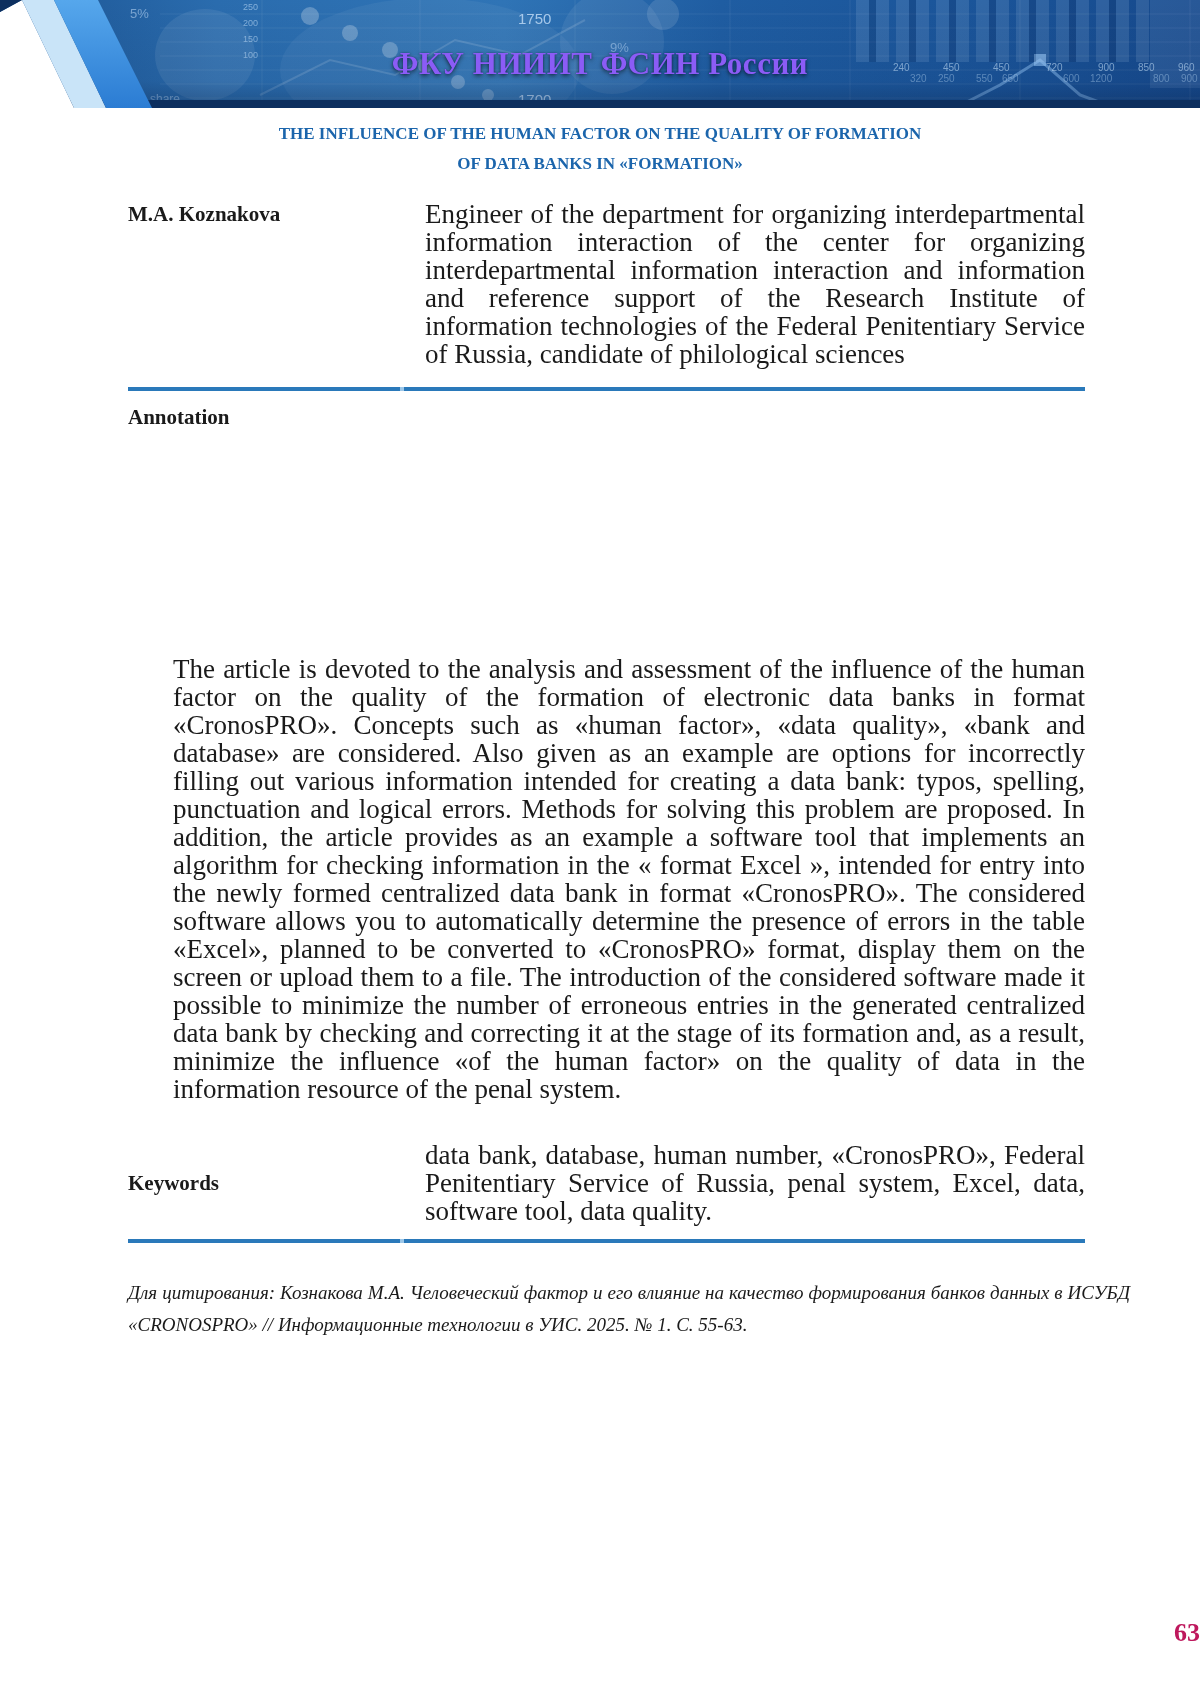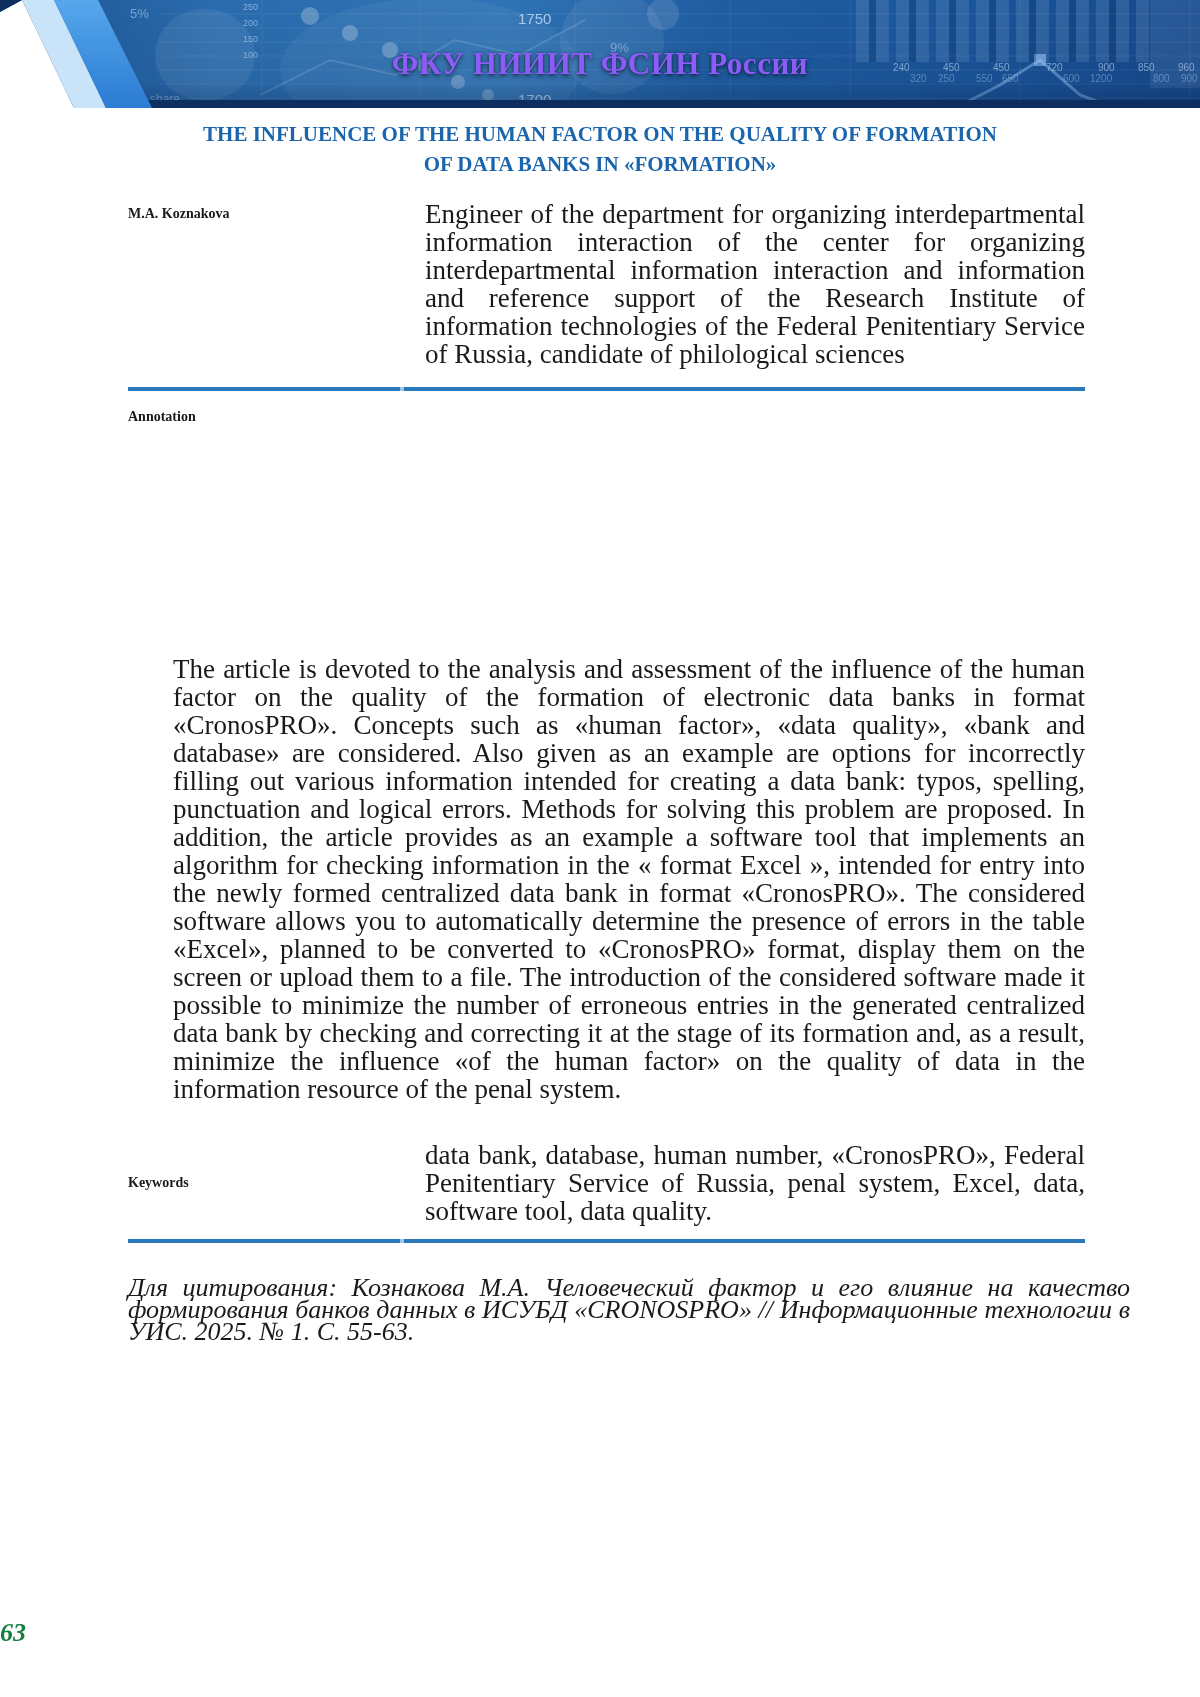--- a/index.html
+++ b/index.html
@@ -22,40 +22,40 @@
     letter-spacing: 0.5px;
     text-shadow: 0 2px 4px rgba(0,0,0,0.55), 0 0 2px rgba(0,0,0,0.35);
   }
 
   
   .article-title {
     margin: 11px 110px 0 110px;
     text-align: center;
     color: #1b65ac;
     font-weight: bold;
-    font-size: 21px;
+    font-size: 17px;
     line-height: 30px;
   }
   .article-title span { display: block; }
 
   
   .table-wrap {
     margin: 21px 115px 0 128px;
     border-bottom: 4px solid #2a79ba;
     padding-bottom: 14px;
     position: relative;
   }
   .table-wrap::after {
     content: ""; position: absolute; bottom: -4px; left: 272px;
     width: 4px; height: 4px; background: #9cc7e9;
   }
   .row { display: flex; align-items: flex-start; }
   .cell-label {
     flex: 0 0 252px; width: 252px;
-    font-weight: bold; font-size: 14px; line-height: 28px;
+    font-weight: bold; font-size: 21px; line-height: 28px;
     padding-right: 12px;
   }
   .cell-text {
     flex: 1;
     font-size: 27px; line-height: 28px;
     text-align: justify;
     margin-left: 45px;
   }
   .annotation-row {
     border-top: 4px solid #2a79ba;
@@ -67,29 +67,29 @@
   .annotation-row::after {
     content: ""; position: absolute; top: -4px; left: 272px;
     width: 4px; height: 4px; background: #9cc7e9;
   }
   .keywords-row { margin-top: 38px; align-items: center; }
 
   
   .citation {
     margin: 34px 70px 0 128px;
     font-style: italic;
-    font-size: 26px; line-height: 22px;
+    font-size: 19px; line-height: 32px;
     text-align: justify;
   }
 
   
   .page-number {
     position: absolute; top: 1618px; left: 0; width: 100%;
-    text-align: left;
-    color: #15803d; font-weight: bold; font-style: italic;
+    text-align: right;
+    color: #be185d; font-weight: bold; 
     font-size: 26px;
   }
 </style>
 </head>
 <body>
 
 <div class="banner">
   <svg width="1200" height="108" viewBox="0 0 1200 108" aria-hidden="true">
     <defs>
       <linearGradient id="bg" x1="0" y1="0" x2="1" y2="0">

